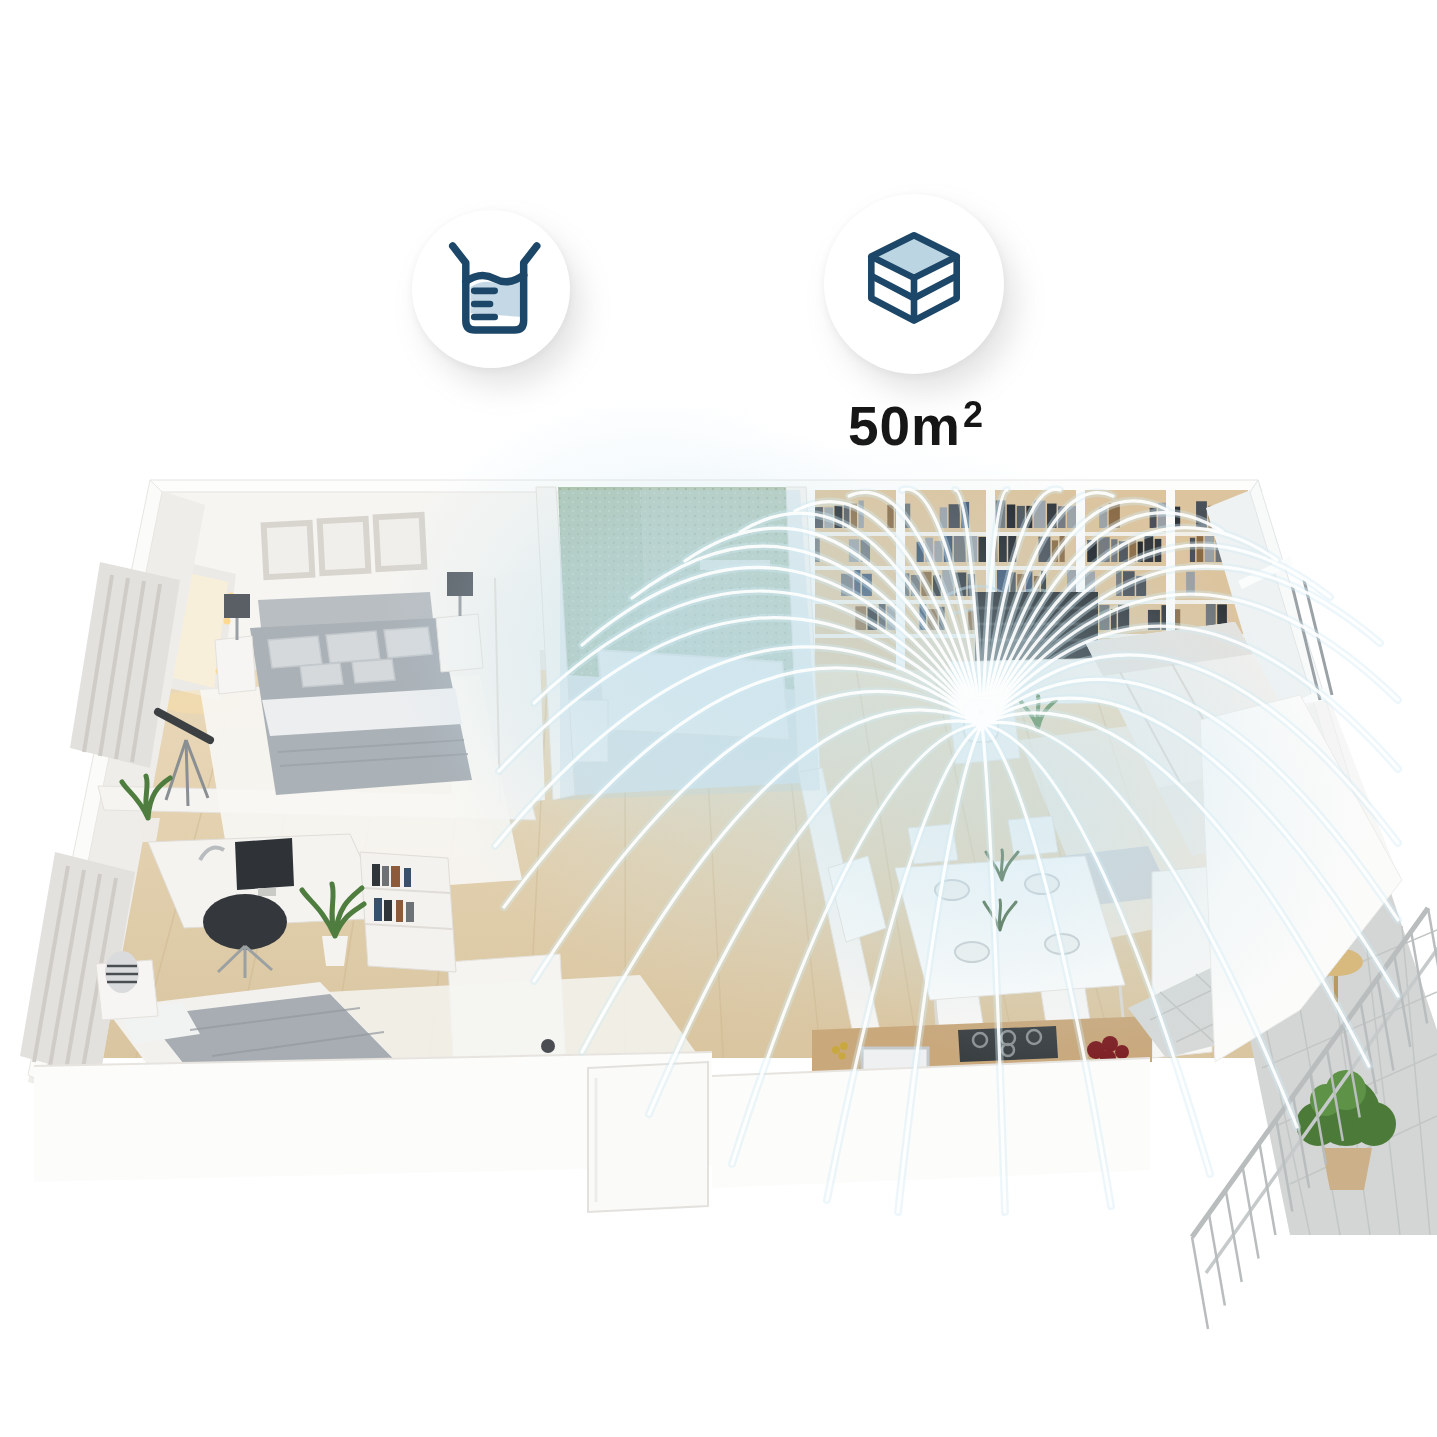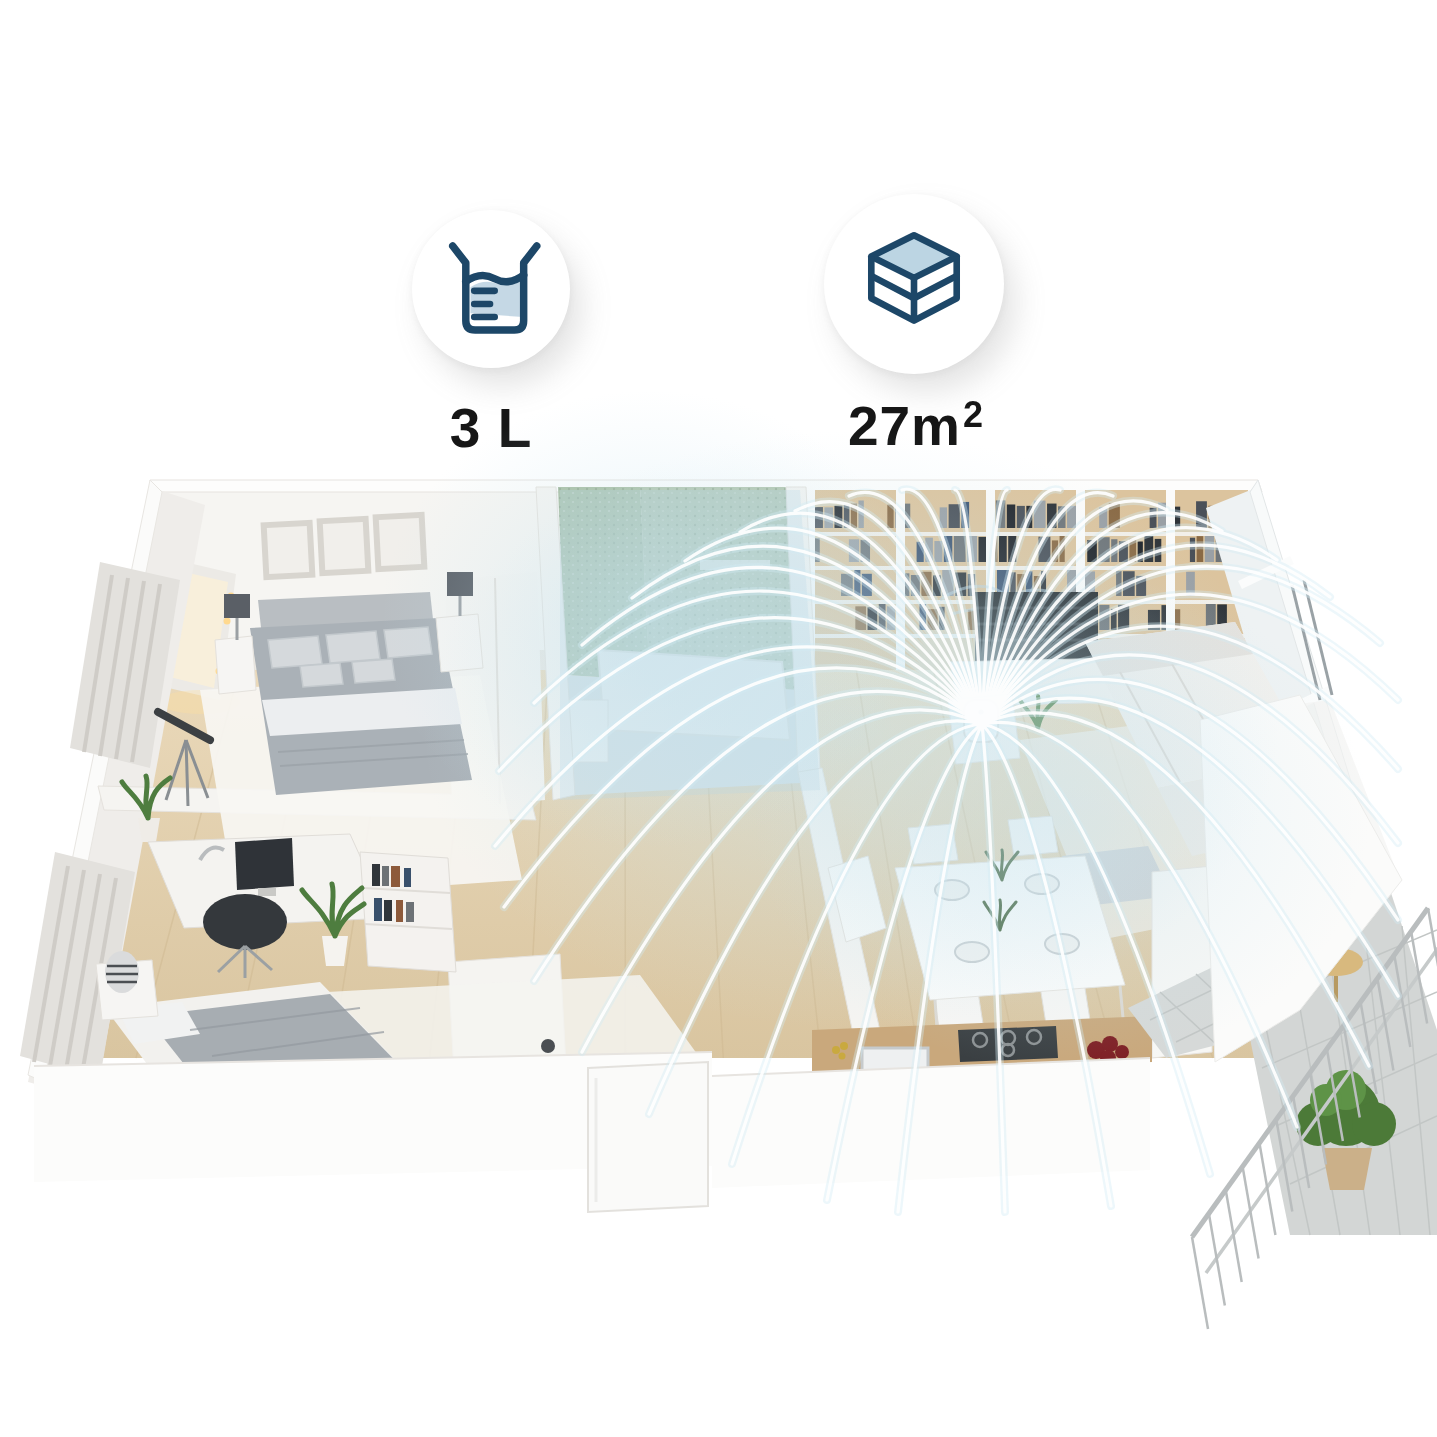--- a/index.html
+++ b/index.html
@@ -37,25 +37,22 @@
 
   <div class="badge" id="badge-area">
     <svg width="122" height="122" viewBox="0 0 120 120">
       <path d="M60 12 L102 33 L60 54 L18 33 Z" fill="#bcd5e3" stroke="#1d4768" stroke-width="6.5" stroke-linejoin="round"></path>
       <path d="M18 33 L18 74 L60 96 L102 74 L102 33" fill="none" stroke="#1d4768" stroke-width="6.5" stroke-linejoin="round"></path>
       <path d="M18 52 L60 74 L102 52" fill="none" stroke="#1d4768" stroke-width="6.5" stroke-linejoin="round"></path>
       <line x1="60" y1="54" x2="60" y2="96" stroke="#1d4768" stroke-width="6.5"></line>
     </svg>
   </div>
 
-  <div class="spec-label" id="label-tank">
-    <span>3 L</span>
-  </div>
   <div class="spec-label" id="label-area">
-    <span>27m</span><span class="sup">2</span>
+    <span>50m</span><span class="sup">2</span>
   </div>
 
   <svg id="scene" width="1437" height="1437" viewBox="0 0 1437 1437">
     <defs>
       <linearGradient id="floorG" x1="0" y1="0" x2="0" y2="1">
         <stop offset="0" stop-color="#ead9ba"></stop>
           <stop offset="1" stop-color="#d9c5a0"></stop>
       </linearGradient>
       <radialGradient id="hazeG">
         <stop offset="0" stop-color="#c6e4f0" stop-opacity="0.85"></stop>

